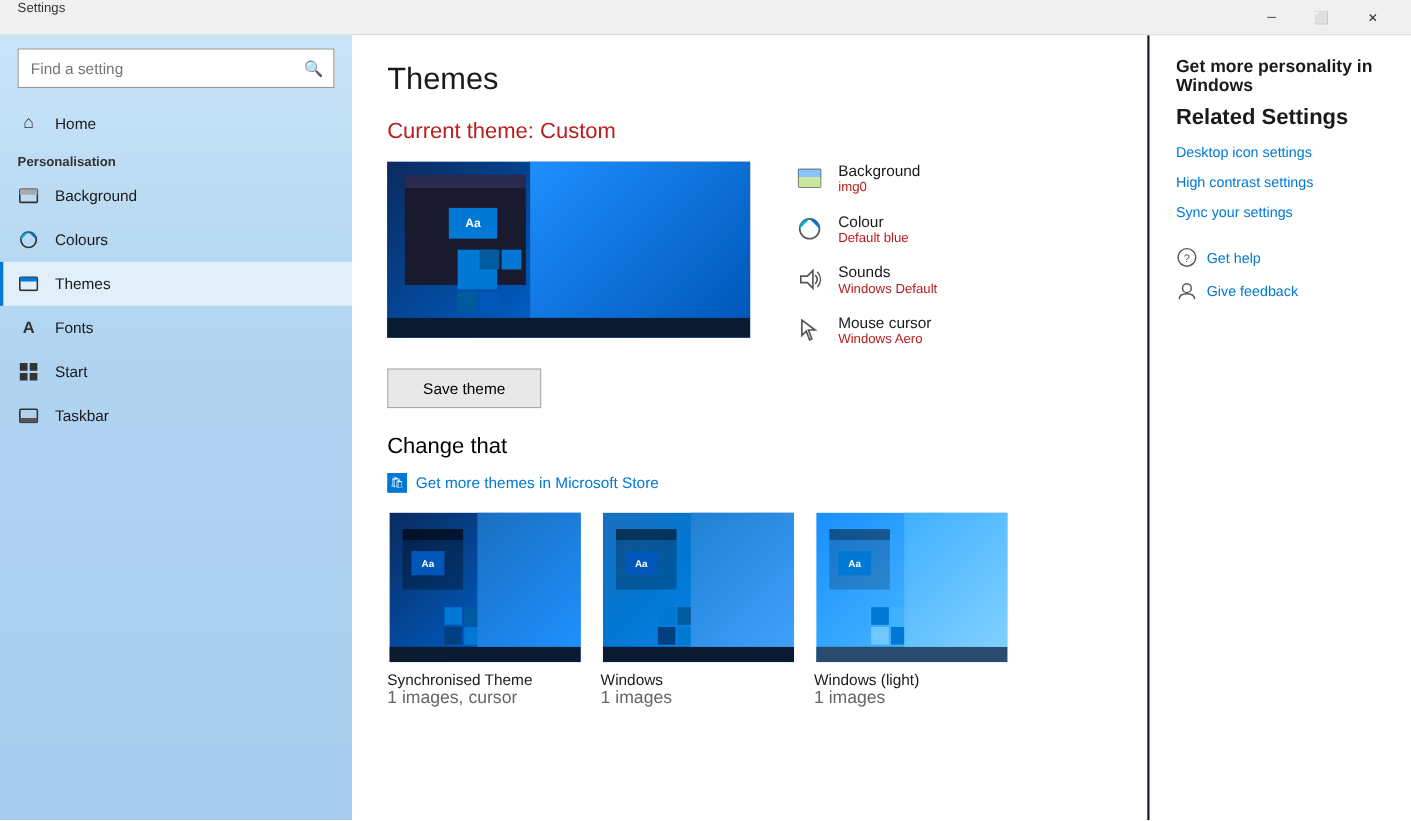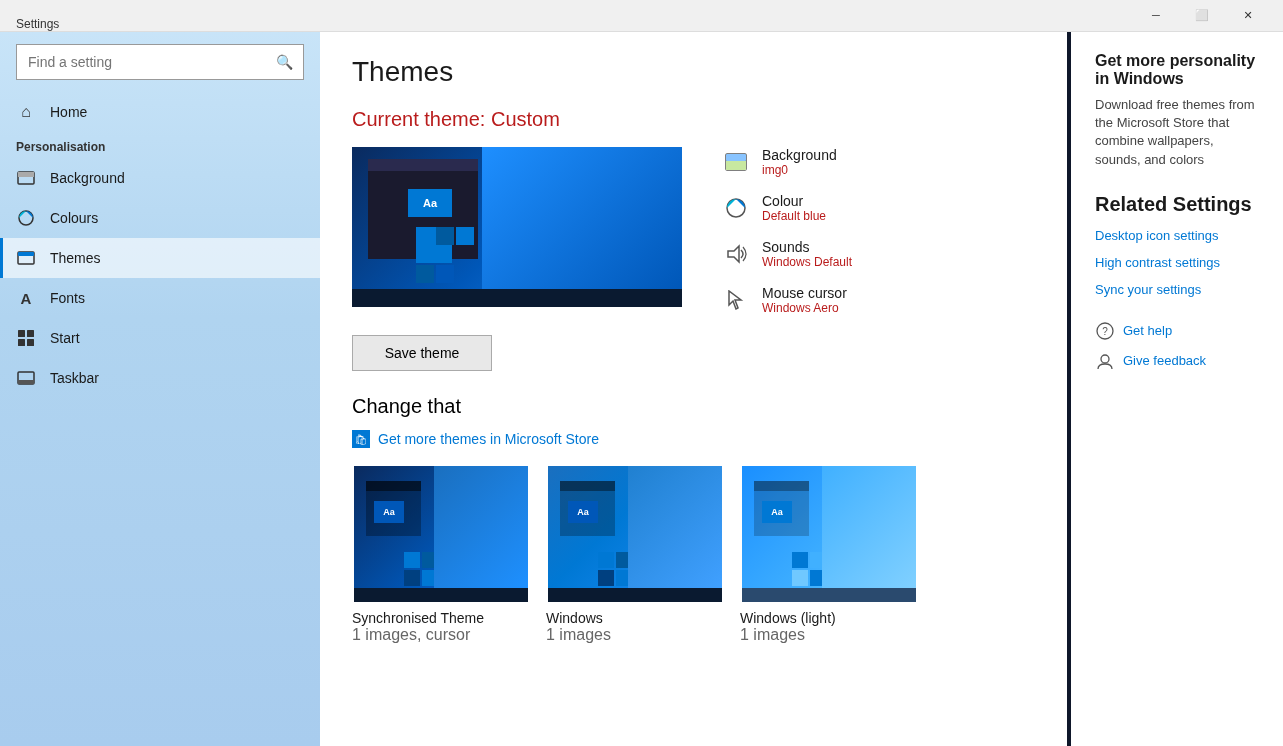--- a/index.html
+++ b/index.html
@@ -3,21 +3,21 @@
   <meta charset="utf-8">
   <style>
     * { margin: 0; padding: 0; box-sizing: border-box; }
     body { font-family: 'Segoe UI', sans-serif; background: #fff; width: 1283px; height: 746px; overflow: hidden; display: flex; flex-direction: column; }
 
     
     .titlebar {
       height: 32px;
       background: #f0f0f0;
       display: flex;
-      align-items: flex-end;
+      align-items: flex-start;
       justify-content: space-between;
       padding: 0 12px 0 16px;
       flex-shrink: 0;
       border-bottom: 1px solid #ddd;
     }
     .titlebar-title { font-size: 12px; color: #333; }
     .titlebar-controls { display: flex; gap: 0; }
     .titlebar-btn {
       width: 46px; height: 32px;
       display: flex; align-items: center; justify-content: center;
@@ -195,24 +195,24 @@
       position: relative;
     }
     .thumb-light {
       width: 100%; height: 100%;
       background: linear-gradient(135deg, #1a8fff 0%, #40b0ff 60%, #70d0ff 100%);
       position: relative;
     }
 
     
     .right-panel {
-      width: 216px;
+      width: 240px;
       padding: 20px 24px;
       flex-shrink: 0;
-      border-left: 4px solid #0f172a;
+      border-left: 2px solid #0f172a;
       overflow-y: auto;
     }
     .right-panel-title { font-size: 16px; font-weight: 600; margin-bottom: 8px; color: #1a1a1a; }
     .right-panel-desc { font-size: 13px; color: #444; margin-bottom: 24px; line-height: 1.4; }
     .related-settings-title { font-size: 20px; font-weight: 600; margin-bottom: 12px; color: #1a1a1a; }
     .related-link { display: block; color: #0078d4; font-size: 13px; text-decoration: none; margin-bottom: 12px; cursor: pointer; }
     .help-section { margin-top: 24px; }
     .help-row { display: flex; align-items: center; gap: 8px; margin-bottom: 10px; cursor: pointer; }
     .help-icon { width: 20px; height: 20px; display: flex; align-items: center; justify-content: center; font-size: 14px; color: #444; }
     .help-link { color: #0078d4; font-size: 13px; text-decoration: none; }
@@ -447,21 +447,20 @@
           </div>
         </div>
         <span class="theme-card-name">Windows (light)</span>
         <span class="theme-card-desc">1 images</span>
       </div>
     </div>
   </div>
 
   <div class="right-panel">
     <div class="right-panel-title">Get more personality in Windows</div>
-    <div class="right-panel-desc">Download free themes from the Microsoft Store that combine wallpapers, sounds, and colors</div>
 
     <div class="related-settings-title">Related Settings</div>
     <a class="related-link">Desktop icon settings</a>
     <a class="related-link">High contrast settings</a>
     <a class="related-link">Sync your settings</a>
 
     <div class="help-section">
       <div class="help-row">
         <div class="help-icon">
           <svg width="18" height="18" viewBox="0 0 18 18">

